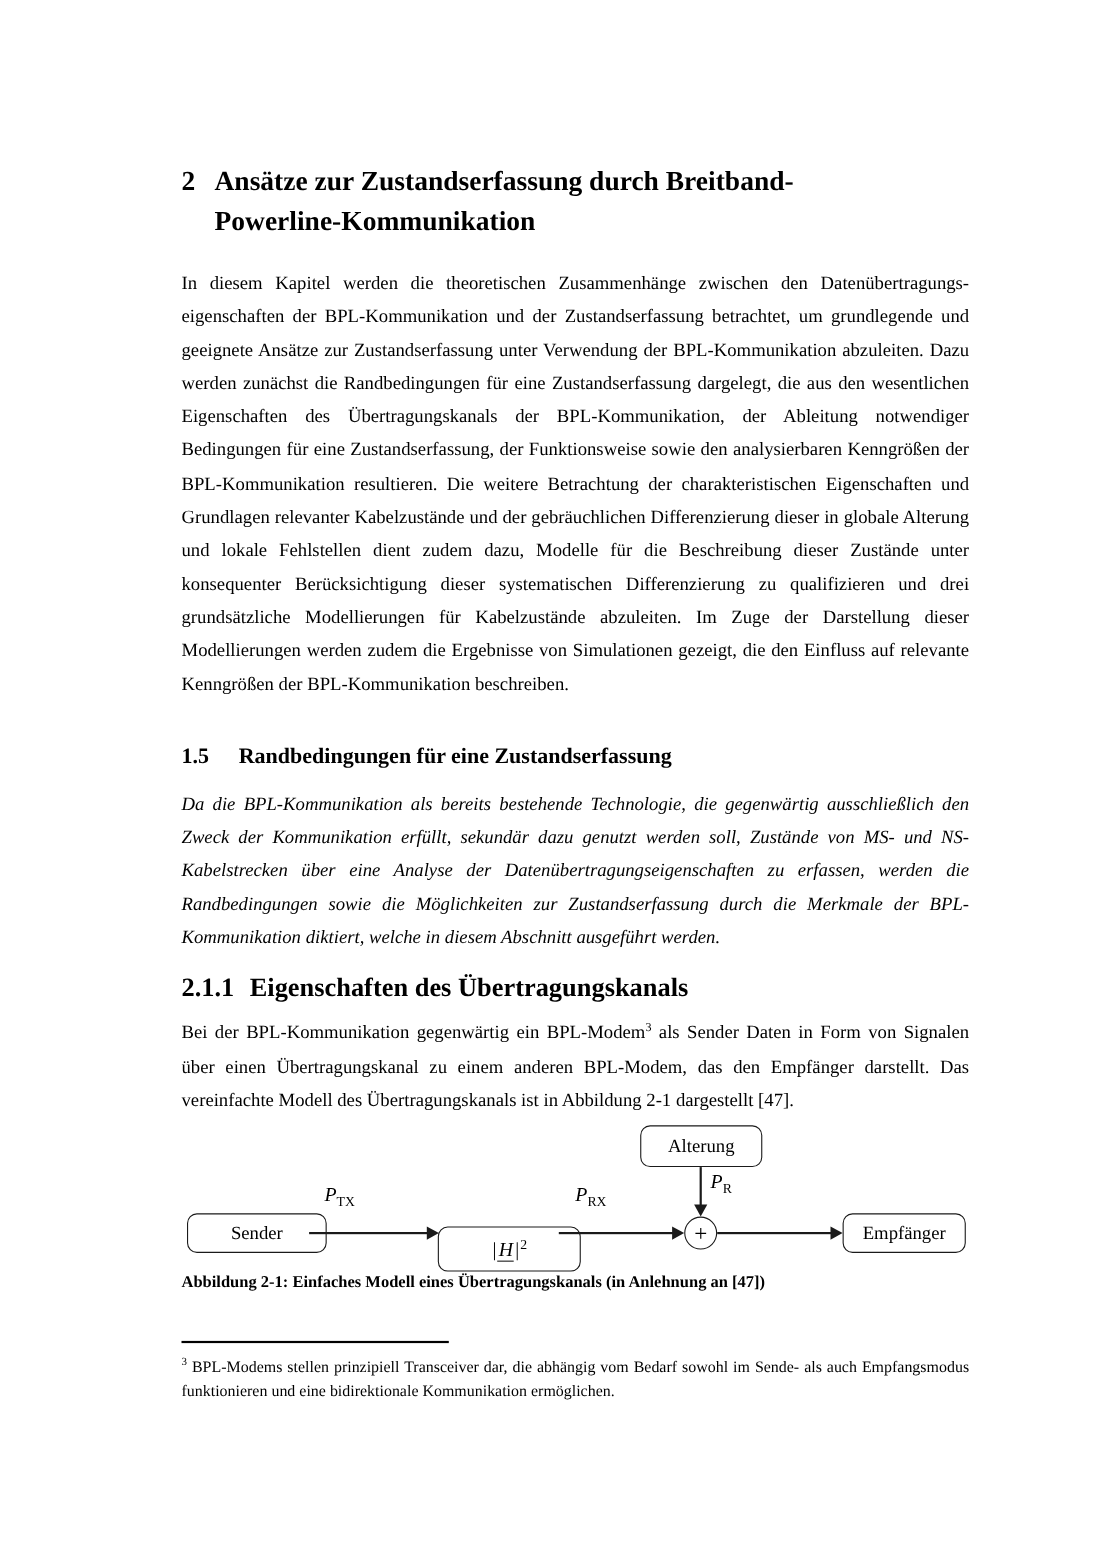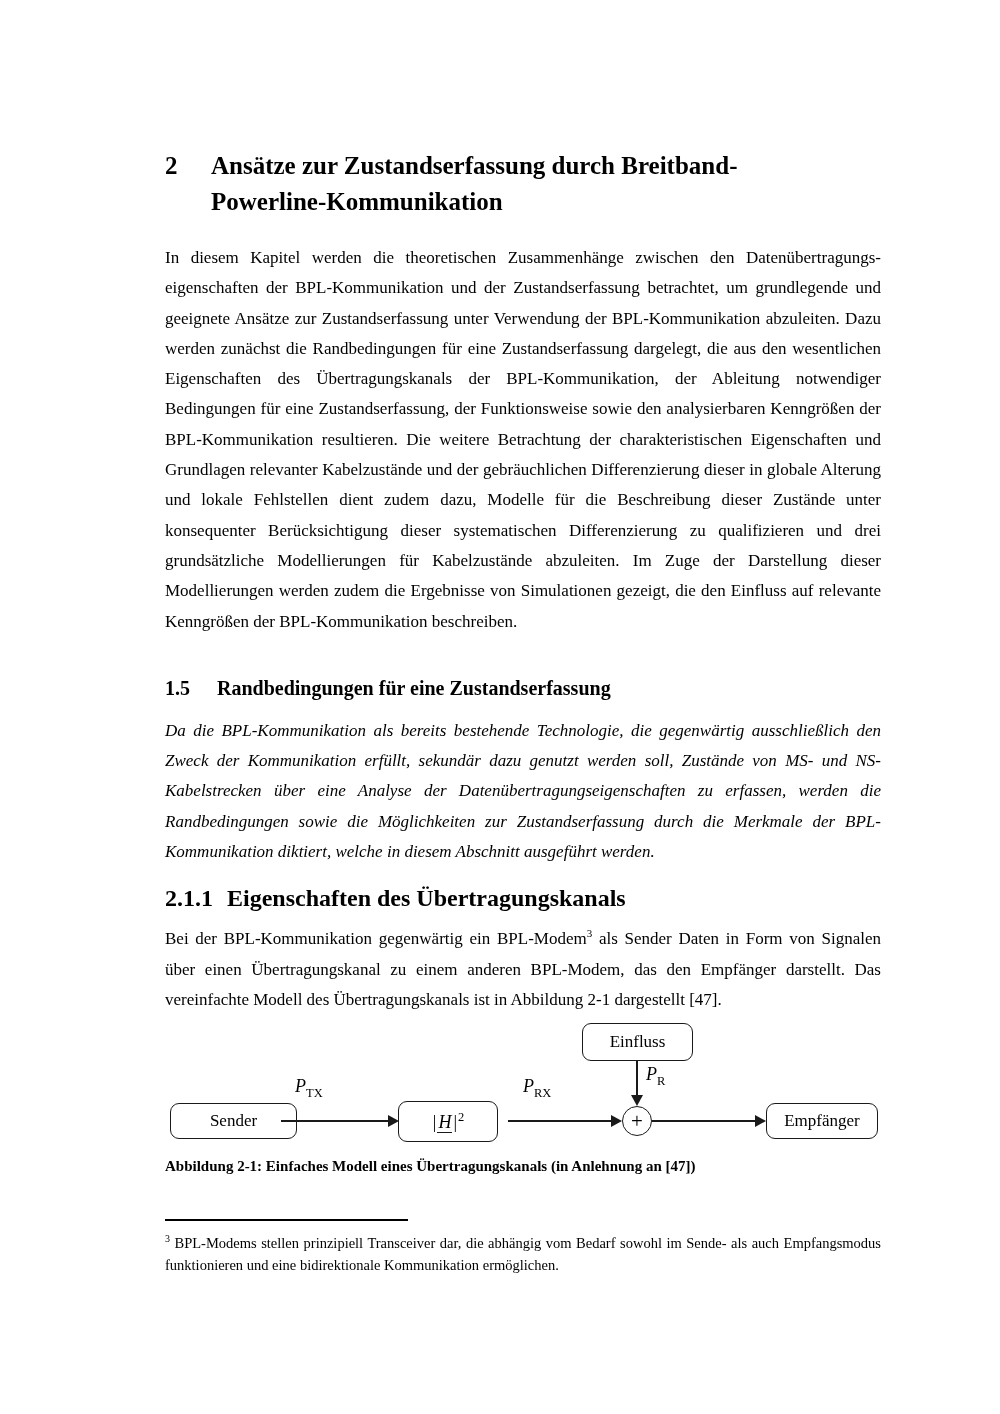--- a/index.html
+++ b/index.html
@@ -19,21 +19,21 @@
 
   
   .h1 {
     display: flex;
     font-size: 25px;
     font-weight: bold;
     line-height: 36px;
     margin: 0;
   }
   .h1 .num { width: 30px; flex: 0 0 30px; }
-  .h1 .lines span { display: block; margin-left: 16px; }
+  .h1 .lines span { display: block; }
 
   
   p.body {
     font-size: 17px;
     line-height: 30.3px;
     text-align: justify;
     margin: 0;
     hyphens: manual;
   }
   p.intro-para   { margin-top: 23px; }
@@ -67,21 +67,21 @@
   .dbox {
     position: absolute;
     border: 1.6px solid #1a1a1a;
     border-radius: 9px;
     background: #ffffff;
     display: flex; align-items: center; justify-content: center;
     font-size: 17px;
     box-sizing: border-box;
   }
   .box-sender     { left: 5px;   top: 80px; width: 127px; height: 36px; }
-  .box-channel    { left: 233px; top: 78px; width: 100px; height: 41px; }
+  .box-channel    { left: 233px; top: 92px; width: 130px; height: 41px; }
   .box-empfaenger { left: 601px; top: 80px; width: 112px; height: 36px; }
   .box-rauschen   { left: 417px; top: 0px;  width: 111px; height: 38px; }
   .sum-circle {
     position: absolute; left: 457px; top: 83px;
     width: 30px; height: 30px;
     border: 1.6px solid #1a1a1a; border-radius: 50%;
     background: #fff;
     display: flex; align-items: center; justify-content: center;
     font-size: 21px; box-sizing: border-box;
   }
@@ -158,21 +158,21 @@
     <span class="num">2.1.1</span>
     <span>Eigenschaften des Übertragungskanals</span>
   </h3>
 
   <p class="body subsec-para"><span>Bei der BPL-Kommunikation gegenwärtig ein BPL-Modem</span><sup class="fnref">3</sup><span> als Sender Daten in Form von Signalen über einen Übertragungskanal zu einem anderen BPL-Modem, das den Empfänger darstellt. Das vereinfachte Modell des Übertragungskanals ist in Abbildung 2-1 dargestellt [47].</span></p>
 
   <div class="figure">
     <div class="diagram">
 
       <div class="dbox box-rauschen">
-        <span>Einfluss</span>
+        <span>Alterung</span>
       </div>
 
       <div class="dbox box-sender">
         <span>Sender</span>
       </div>
 
       <div class="dbox box-channel">
         <span class="chan-label"><span class="bar">|</span><span class="hsym">H</span><span class="bar">|</span><sup>2</sup></span>
       </div>
 

